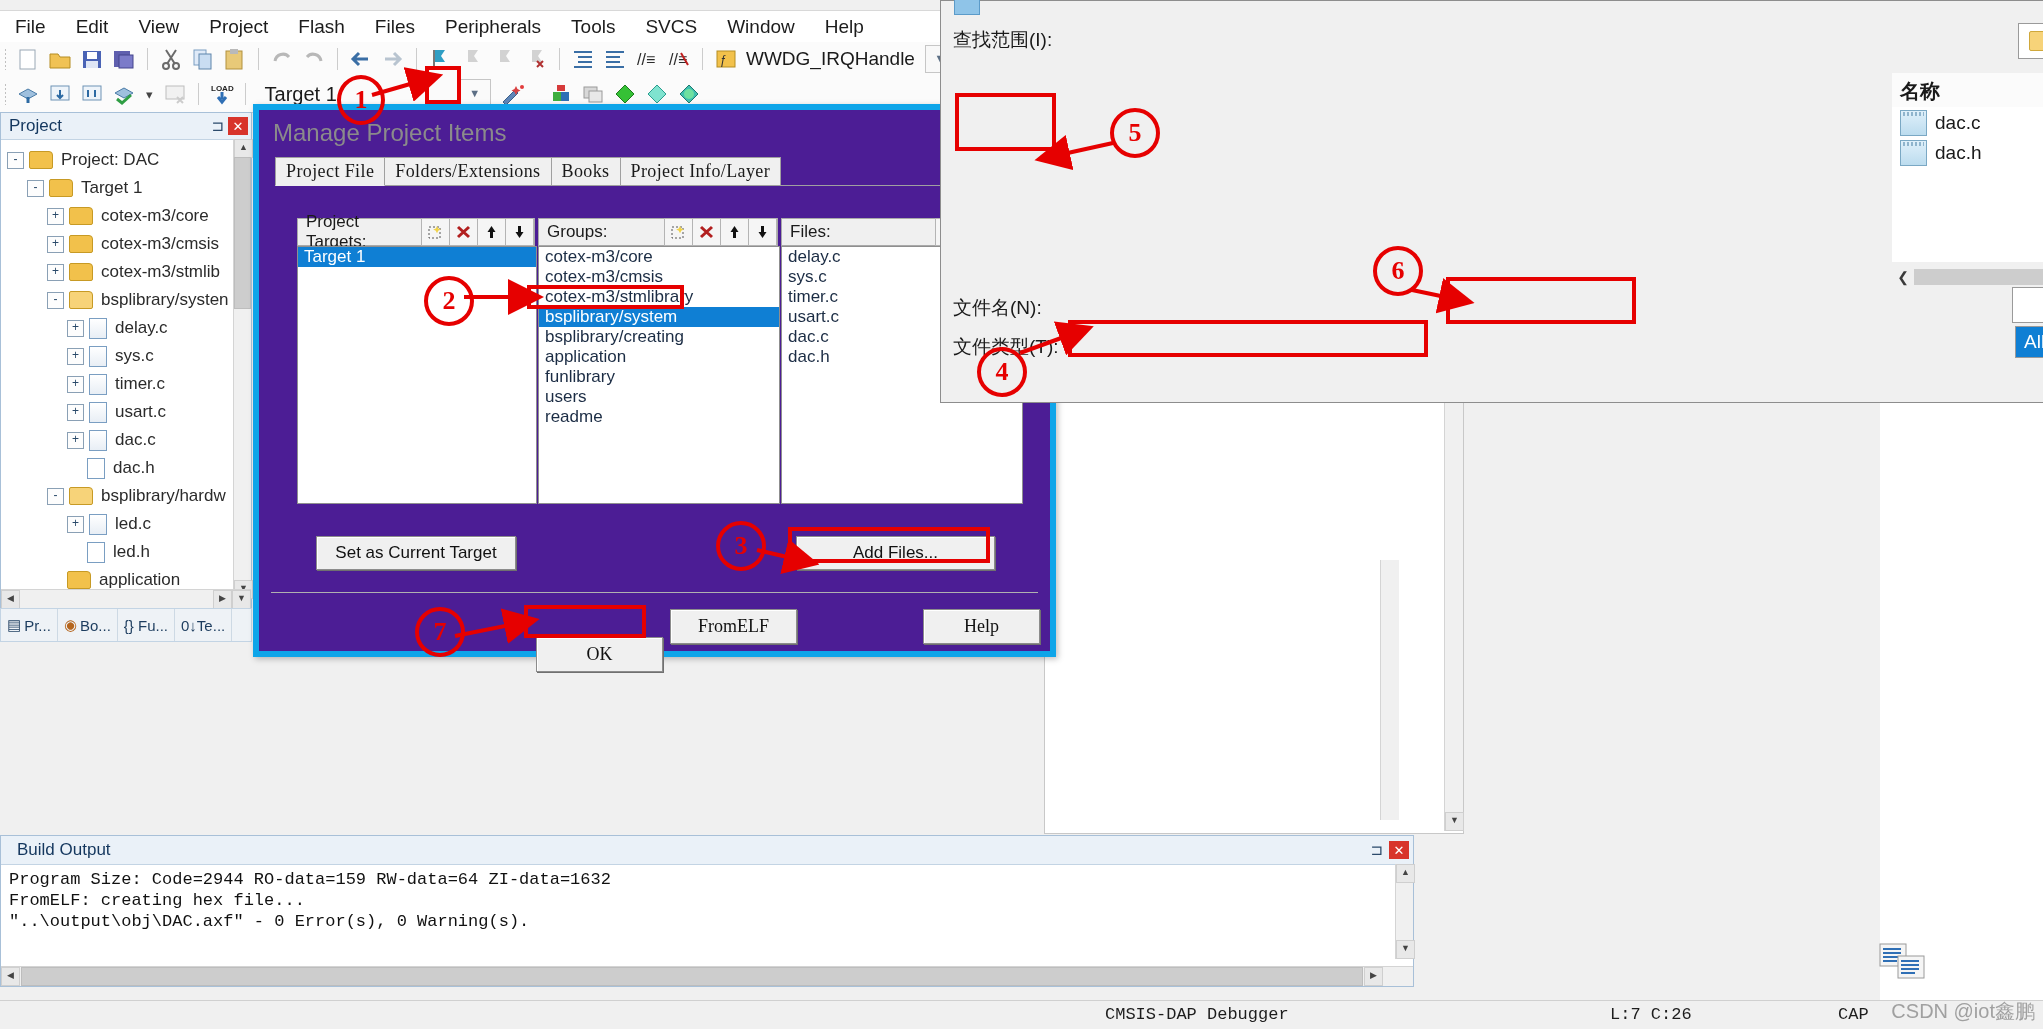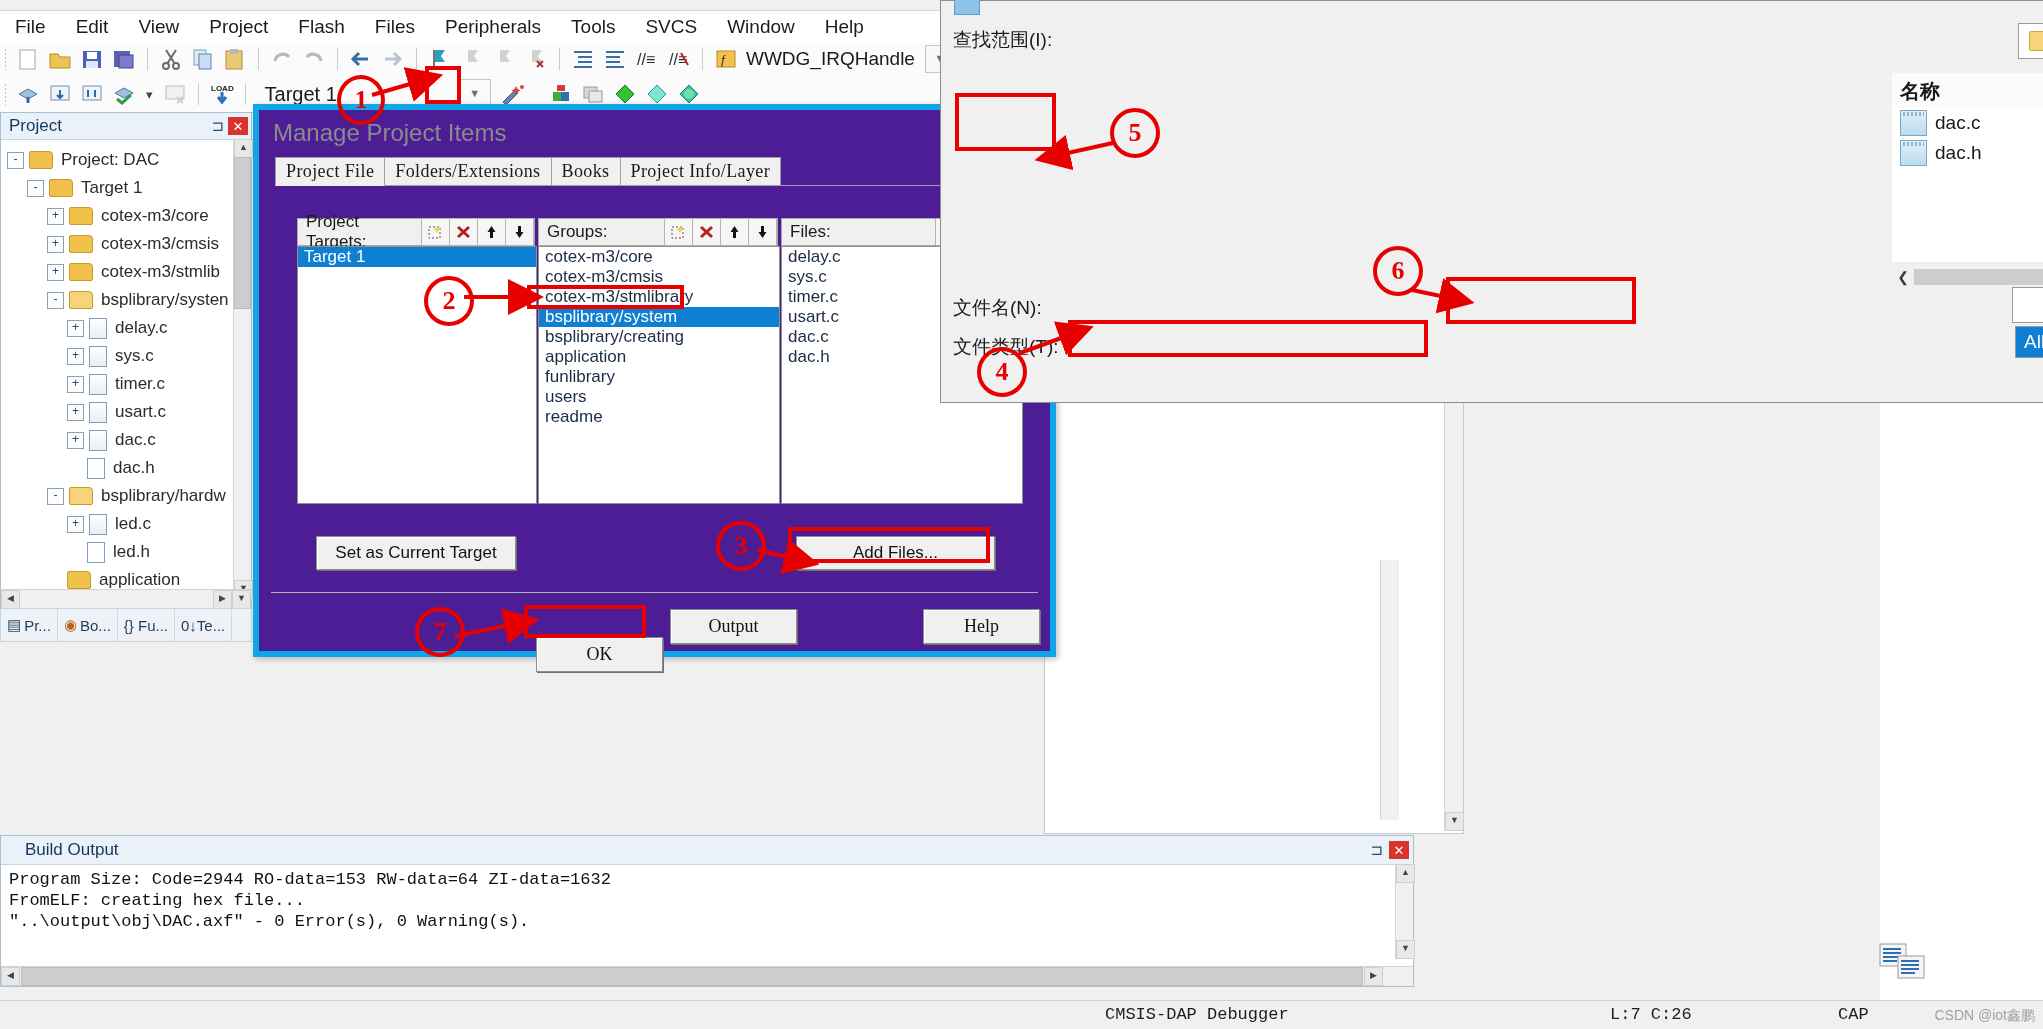--- a/index.html
+++ b/index.html
@@ -59,21 +59,21 @@
   #treehthumb{flex:1;background:#f0f0f0;}
 
   
   #ptabs{position:absolute;left:0;top:608px;width:250px;height:32px;background:#eef2f6;border:1px solid #c3d4e4;
          display:flex;align-items:center;font-size:15px;color:#1c3c5e;}
   #ptabs .pt{padding:0 6px;display:flex;align-items:center;gap:3px;border-right:1px solid #cdd9e4;height:100%;}
 
   
   #buildwrap{position:absolute;left:0;top:835px;width:1412px;height:150px;background:#ffffff;border:1px solid #a8c0d8;}
   #buildhdr{height:28px;background:#eaf1f8;border-bottom:1px solid #c3d4e4;display:flex;align-items:center;
-            padding-left:24px;font-size:17px;color:#14375e;}
+            padding-left:16px;font-size:17px;color:#14375e;}
   #buildhdr .pin{margin-left:auto;margin-right:6px;font-size:15px;color:#2b4a6b;}
   #buildhdr .xbtn{width:20px;height:18px;background:#d8342b;color:#fff;font-size:13px;
                   display:flex;align-items:center;justify-content:center;margin-right:4px;}
   #buildtext{font-family:"Liberation Mono", monospace;font-size:17px;color:#111;padding:4px 8px;line-height:21px;}
   #buildvs{position:absolute;right:0;top:28px;width:17px;height:95px;background:#f0f0f0;border-left:1px solid #d4d4d4;}
   #buildhs{position:absolute;left:0;bottom:0;width:1412px;height:19px;background:#f0f0f0;border-top:1px solid #d4d4d4;display:flex;}
   #buildhthumb{height:17px;background:#cdcdcd;border:1px solid #bdbdbd;margin:0 1px;}
 
   
   #statusbar{position:absolute;left:0;top:1000px;width:2043px;height:29px;background:#f0f0f0;border-top:1px solid #d0d0d0;
@@ -125,21 +125,21 @@
   #editvs{position:absolute;right:0;top:0;width:18px;height:718px;background:#f0f0f0;border-left:1px solid #d4d4d4;}
 
   
   .ann-circle{position:absolute;border:4px solid #e60000;border-radius:50%;color:#e60000;
               display:flex;align-items:center;justify-content:center;font-weight:bold;
               font-family:"Liberation Serif", serif;background:transparent;}
   .ann-box{position:absolute;border:4px solid #e60000;box-sizing:border-box;pointer-events:none;}
   svg.ann{position:absolute;left:0;top:0;width:2043px;height:1029px;pointer-events:none;}
 
   
-  #csdn{position:absolute;right:8px;bottom:4px;font-size:14px;color:#a0a0a0;}
+  #csdn{position:absolute;right:8px;bottom:4px;font-size:20px;color:#a0a0a0;}
   #wmbox{position:absolute;left:1878px;top:940px;width:62px;height:48px;}
 </style>
 </head>
 <body>
 
 <div id="ide">
 
   <div id="editorarea">
     <div id="editvs">
       <div class="vsarrow">▲</div>
@@ -465,21 +465,21 @@
     </div>
   </div>
 
   <div id="buildwrap">
     <div id="buildhdr">
       <span>Build Output</span>
       <span class="pin">⊐</span>
       <span class="xbtn">✕</span>
     </div>
     <div id="buildtext">
-      <div>Program Size: Code=2944 RO-data=153 RW-data=64 ZI-data=1632</div>
+      <div>Program Size: Code=2944 RO-data=159 RW-data=64 ZI-data=1632</div>
       <div>FromELF: creating hex file...</div>
       <div>"..\output\obj\DAC.axf" - 0 Error(s), 0 Warning(s).</div>
     </div>
     <div id="buildvs">
       <div class="vsarrow">▲</div>
       <div class="vsarrow" style="position:absolute;bottom:0;">▼</div>
     </div>
     <div id="buildhs">
       <div class="hsarrow">◀</div>
       <div id="buildhthumb" style="width:1340px;"></div>
@@ -615,21 +615,21 @@
     <div class="litem">dac.c</div>
     <div class="litem">dac.h</div>
   </div>
 
   <div class="btn sans" style="position:absolute;left:57px;top:426px;width:198px;height:32px;">Set as Current Target</div>
   <div class="btn sans" style="position:absolute;left:537px;top:426px;width:197px;height:32px;">Add Files...</div>
 
   <div style="position:absolute;left:12px;top:482px;width:767px;height:1px;background:#b0b0b0;"></div>
 
   <div class="btn" style="position:absolute;left:277px;top:527px;width:125px;height:33px;">OK</div>
-  <div class="btn" style="position:absolute;left:411px;top:499px;width:125px;height:33px;">Output</div>
+  <div class="btn" style="position:absolute;left:411px;top:499px;width:125px;height:33px;">FromELF</div>
   <div class="btn" style="position:absolute;left:664px;top:499px;width:115px;height:33px;">Help</div>
 </div>
 
 <div id="fdlg">
 
   <div style="position:absolute;left:0;top:0;width:1103px;height:12px;background:#f0f0f0;"></div>
   <div style="position:absolute;left:13px;top:-2px;width:24px;height:14px;background:#8fc4e8;border:1px solid #5b9bc9;"></div>
 
   <div class="lbl" style="left:12px;top:26px;">查找范围(I):</div>
   <div id="lookin">

